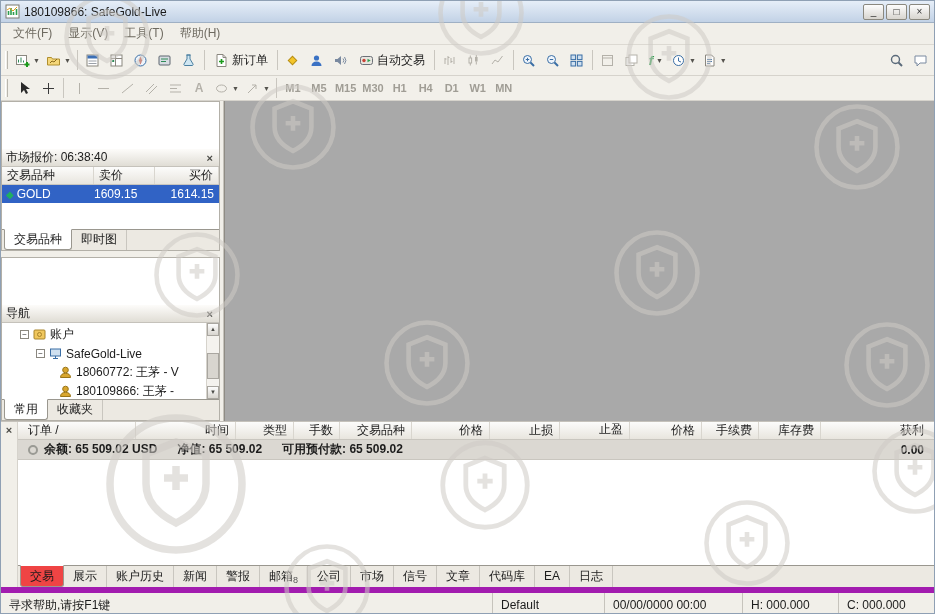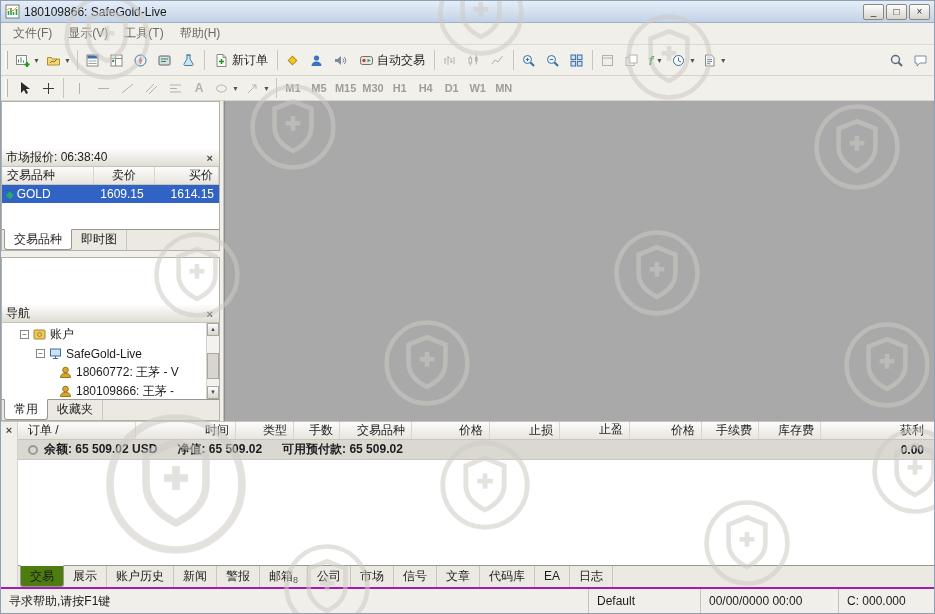--- a/index.html
+++ b/index.html
@@ -46,21 +46,21 @@
 
   .panel { background: #fff; border: 1px solid #b3b0a8; display: flex; flex-direction: column; min-height: 0; }
   .panel.mw { height: 150px; }
   .panel.nav { flex: 1; }
   .panel-header { height: 18px; background: linear-gradient(#fdfcfa,#e0ddd5); border-bottom: 1px solid #c5c2bb; display: flex; align-items: center; justify-content: space-between; padding: 0 4px; margin-top: 47px; }
   .xbtn { color: #4a4a46; font-weight: bold; font-size: 11px; padding: 0 2px; }
 
   .mw-head { display: flex; height: 18px; background: linear-gradient(#fcfcfb,#e8e5de); border-bottom: 1px solid #c9c6bf; }
   .mw-head span { line-height: 17px; border-right: 1px solid #d9d6cf; padding: 0 5px; }
   .mw-c1 { width: 92px; }
-  .mw-c2 { width: 61px; text-align: center; }
+  .mw-c2 { width: 61px; text-align: left; }
   .mw-c3 { flex: 1; text-align: right; }
   .mw-row { display: flex; height: 18px; align-items: center; }
   .mw-row.selected { background: #3163c5; color: #fff; }
   .sym-icon { color: #1fae62; font-size: 10px; margin: 0 3px 0 4px; }
   .mw-filler { flex: 1; background: #fff; }
 
   .panel-tabs { height: 21px; display: flex; align-items: stretch; background: #ece9e2; border-top: 1px solid #9a978f; padding-left: 2px; }
   .ptab { padding: 2px 9px; line-height: 15px; color: #1c1c1c; border-right: 1px solid #c9c6bf; }
   .ptab.active { background: #fff; border: 1px solid #9a978f; border-top: 1px solid #fff; margin-top: -1px; border-radius: 0 0 3px 3px; }
 
@@ -92,26 +92,26 @@
   .tcell:nth-child(10) { width: 57px; }
   .tcell:nth-child(11) { width: 62px; }
   .tcell:nth-child(12) { flex: 1; border-right: none; padding-right: 10px; }
   .balance-row { height: 20px; display: flex; align-items: center; background: #dbd8d2; border-bottom: 1px solid #c9c6bf; font-weight: bold; }
   .bal-icon { width: 10px; height: 10px; border: 2px solid #9a9a94; border-radius: 50%; margin: 0 6px 0 10px; flex: none; background:#dbd8d2; }
   .bal-part { margin-right: 20px; }
   .bal-profit { margin-left: auto; padding-right: 10px; }
   .term-filler { flex: 1; background: #fff; }
   .term-tabs { height: 22px; display: flex; align-items: stretch; background: #ece9e2; border-top: 1px solid #9a978f; padding-left: 2px; }
   .btab { padding: 3px 9px; line-height: 15px; border-right: 1px solid #c9c6bf; color: #1c1c1c; }
-  .btab.active { background: #4d7c0f; border: 1px solid #9a978f; border-top: 1px solid #fff; margin-top: -1px; border-radius: 0 0 3px 3px; }
+  .btab.active { background: #ef4444; border: 1px solid #9a978f; border-top: 1px solid #fff; margin-top: -1px; border-radius: 0 0 3px 3px; }
   .badge { font-size: 9px; color: #555; }
   .badge:empty { display: none; }
 
   
-  .statusbar { height: 26px; display: flex; align-items: flex-start; background: #f1efe9; border-top: 2px solid #a21caf; }
+  .statusbar { height: 26px; display: flex; align-items: flex-start; background: #f1efe9; border-top: 6px solid #a21caf; }
   .seg { padding: 0 8px; line-height: 24px; border-left: 1px solid #c6c3bc; height: 100%; }
   .seg.first { border-left: none; flex: 1; }
   .seg.w-profile { width: 112px; }
   .seg.w-dt { width: 138px; }
   .seg.w-ohlc { width: 96px; }
 </style>
 </head>
 <body>
 
 <svg width="0" height="0" style="position:absolute">
@@ -601,16 +601,17 @@
         <span class="btab"><span>EA</span></span>
         <span class="btab"><span>日志</span></span>
       </div>
     </div>
   </div>
 
   <div class="statusbar">
     <span class="seg first">寻求帮助,请按F1键</span>
     <span class="seg w-profile">Default</span>
     <span class="seg w-dt">00/00/0000 00:00</span>
+    <span class="seg w-ohlc">H: 000.000</span>
     <span class="seg w-ohlc">C: 000.000</span>
   </div>
 
 </div>
 
 </body></html>

